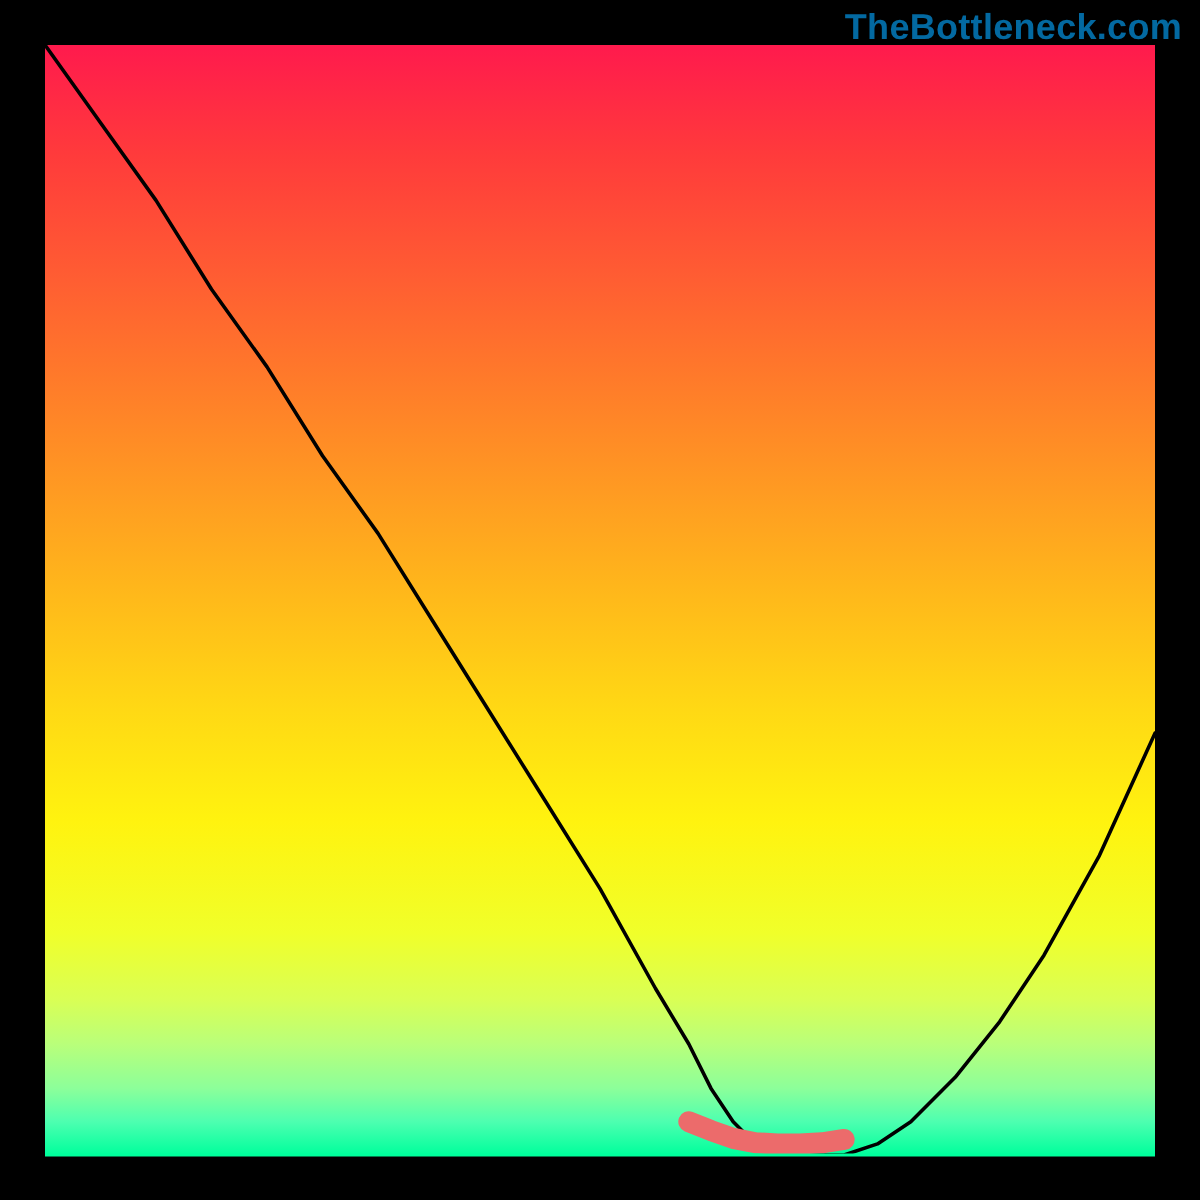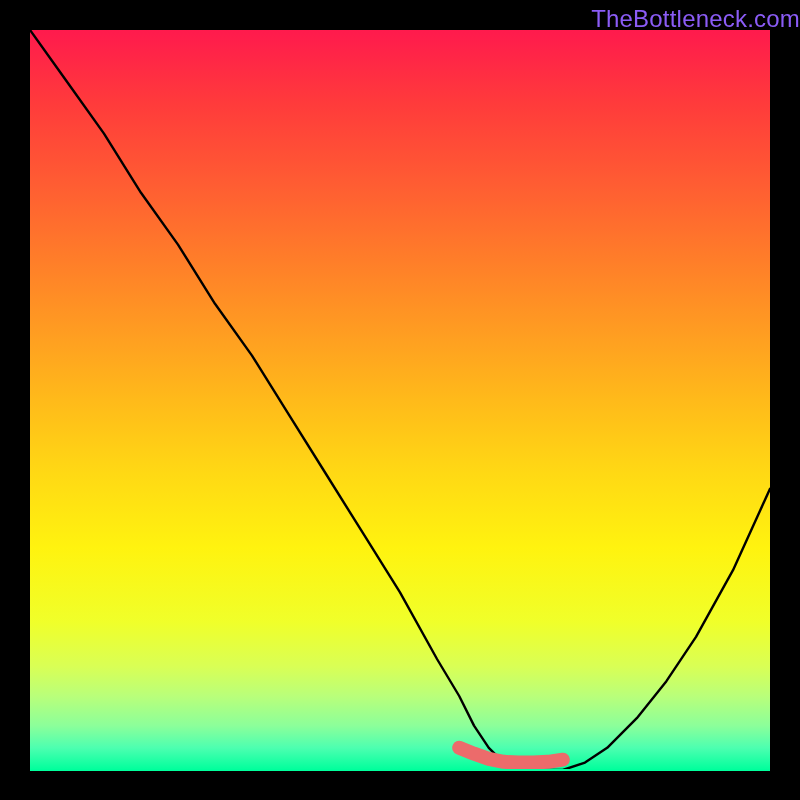--- a/index.html
+++ b/index.html
@@ -44,25 +44,25 @@
   .curve-svg {
     position: absolute;
     left: 0;
     top: 0;
     width: 740px;
     height: 740px;
   }
   .attribution {
     position: absolute;
     top: 5px;
-    right: 0;
+    right: 12px;
     font-family: Arial, Helvetica, sans-serif;
     font-size: 24px;
-    font-weight: 400;
-    color: #8b5cf6;
+    font-weight: 700;
+    color: #0369a1;
     letter-spacing: 0.2px;
   }
   .bottom-mask {
     position: absolute;
     left: 0;
     bottom: -1px;
     width: 740px;
     height: 2px;
     background: #00ff9c;
   }

